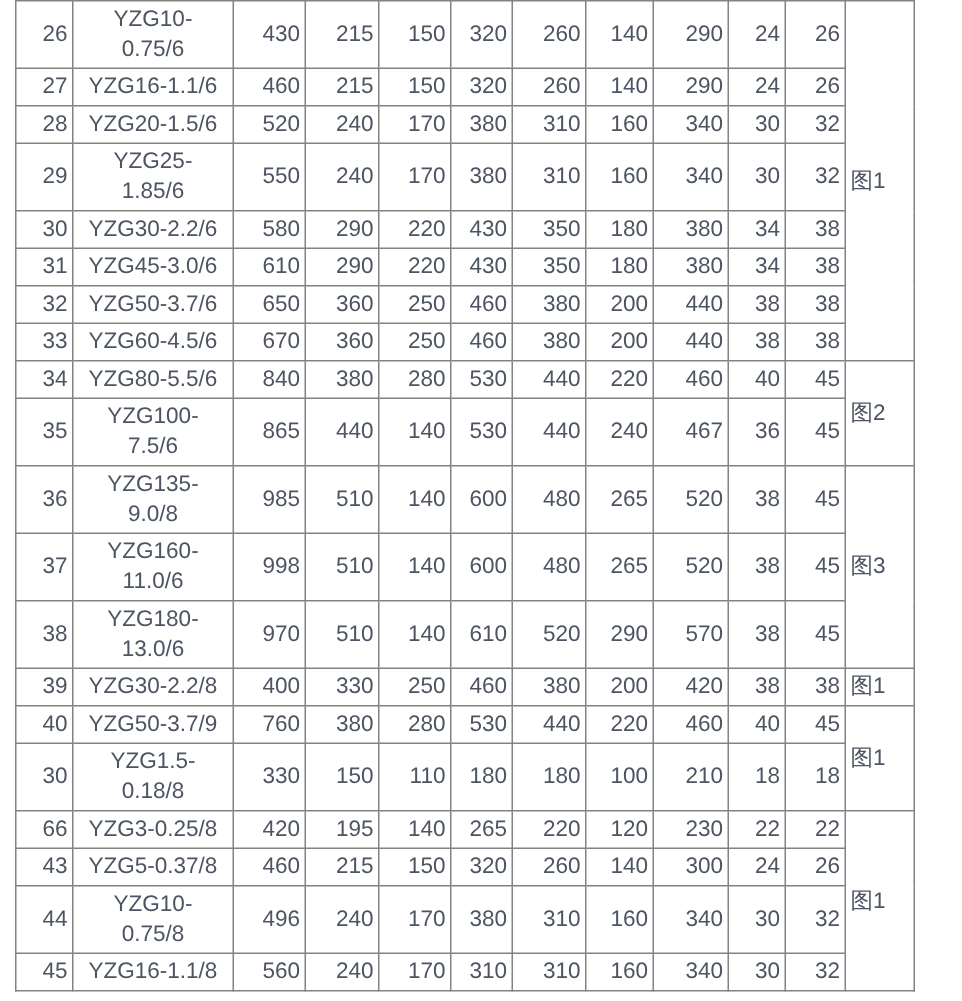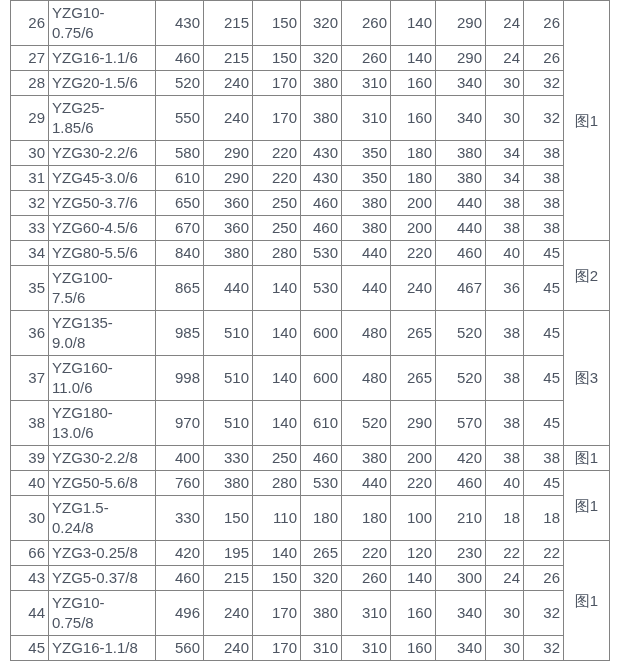--- a/index.html
+++ b/index.html
@@ -30,23 +30,24 @@
   table.spec td {
     border: 1px solid var(--border);
     padding: 2px 3px;
     line-height: 20px;
     vertical-align: middle;
     overflow: hidden;
   }
   td.no   { text-align: right; padding-right: 4px; }
   td.val  { text-align: right; padding-right: 3px; }
   td.model {
+    text-align: center;
     white-space: pre-line;
   }
-  td.figure { text-align: center; }
+  td.figure { }
 </style>
 </head>
 <body>
 
 <table class="spec">
   <colgroup>
     <col style="width:38px">
     <col style="width:107px">
     <col style="width:48px">
     <col style="width:49px">
@@ -247,36 +248,36 @@
         <td class="val">460</td>
         <td class="val">380</td>
         <td class="val">200</td>
         <td class="val">420</td>
         <td class="val">38</td>
         <td class="val">38</td>
         <td class="figure" rowspan="1">图1</td>
       </tr>
       <tr>
         <td class="no">40</td>
-        <td class="model">YZG50-5.6/8</td>
+        <td class="model">YZG50-3.7/9</td>
         <td class="val">760</td>
         <td class="val">380</td>
         <td class="val">280</td>
         <td class="val">530</td>
         <td class="val">440</td>
         <td class="val">220</td>
         <td class="val">460</td>
         <td class="val">40</td>
         <td class="val">45</td>
         <td class="figure" rowspan="2">图1</td>
       </tr>
       <tr>
         <td class="no">30</td>
         <td class="model">YZG1.5-
-0.24/8</td>
+0.18/8</td>
         <td class="val">330</td>
         <td class="val">150</td>
         <td class="val">110</td>
         <td class="val">180</td>
         <td class="val">180</td>
         <td class="val">100</td>
         <td class="val">210</td>
         <td class="val">18</td>
         <td class="val">18</td>
       </tr>

